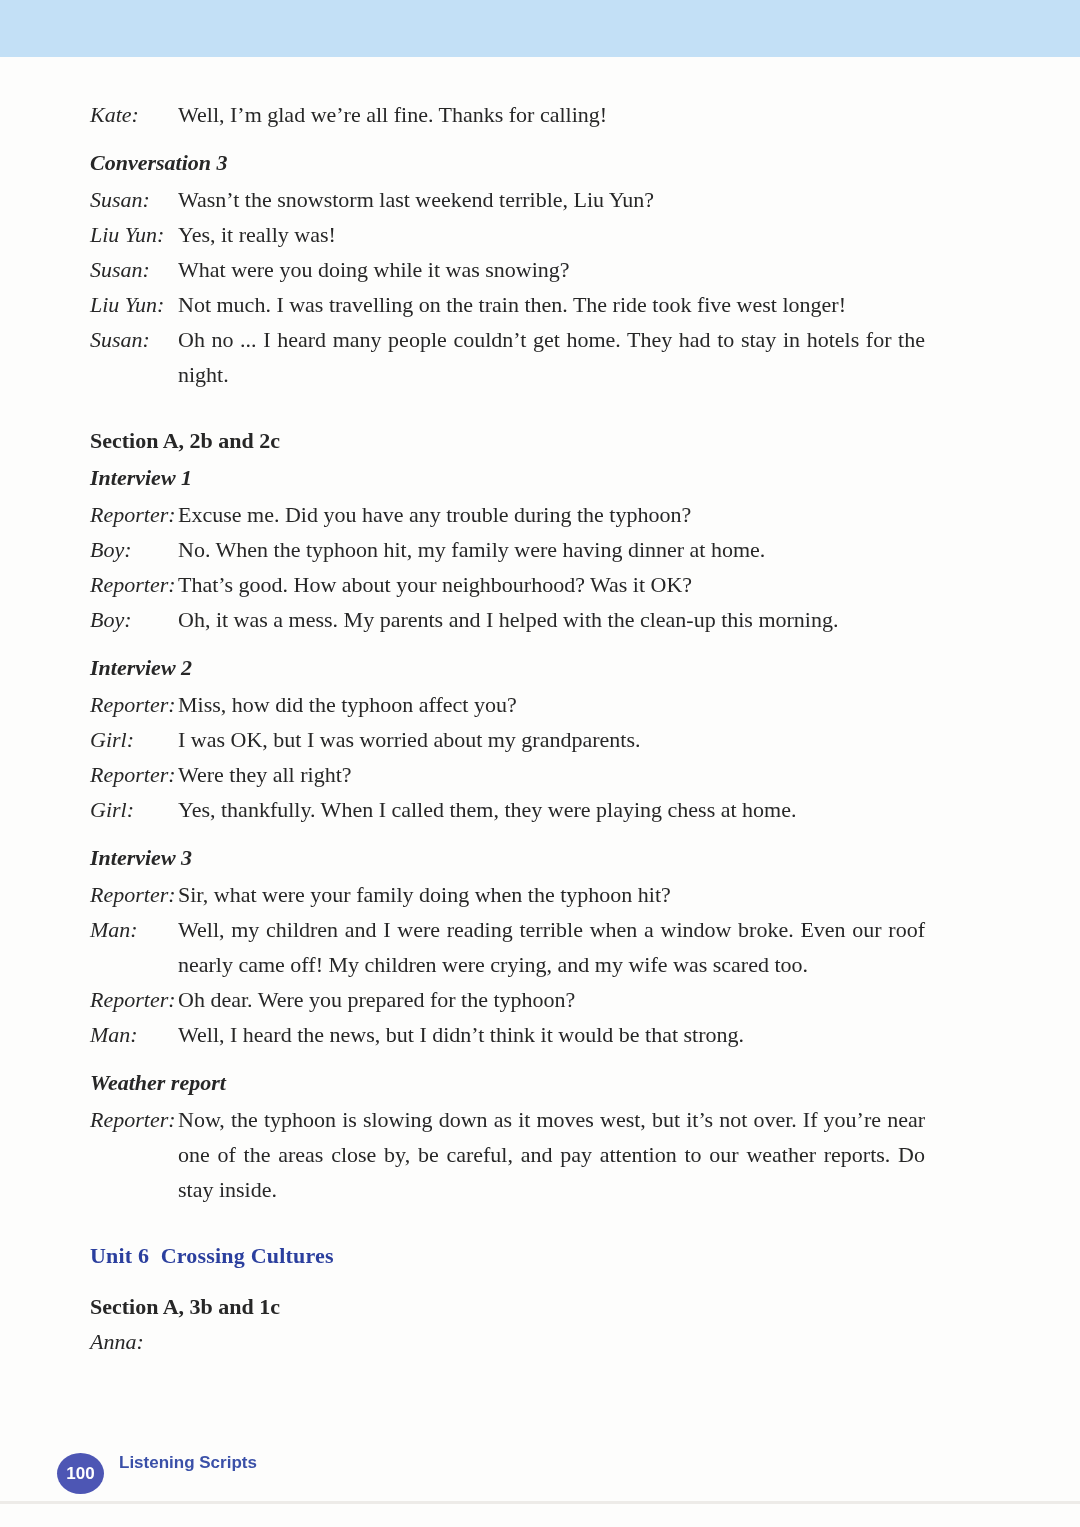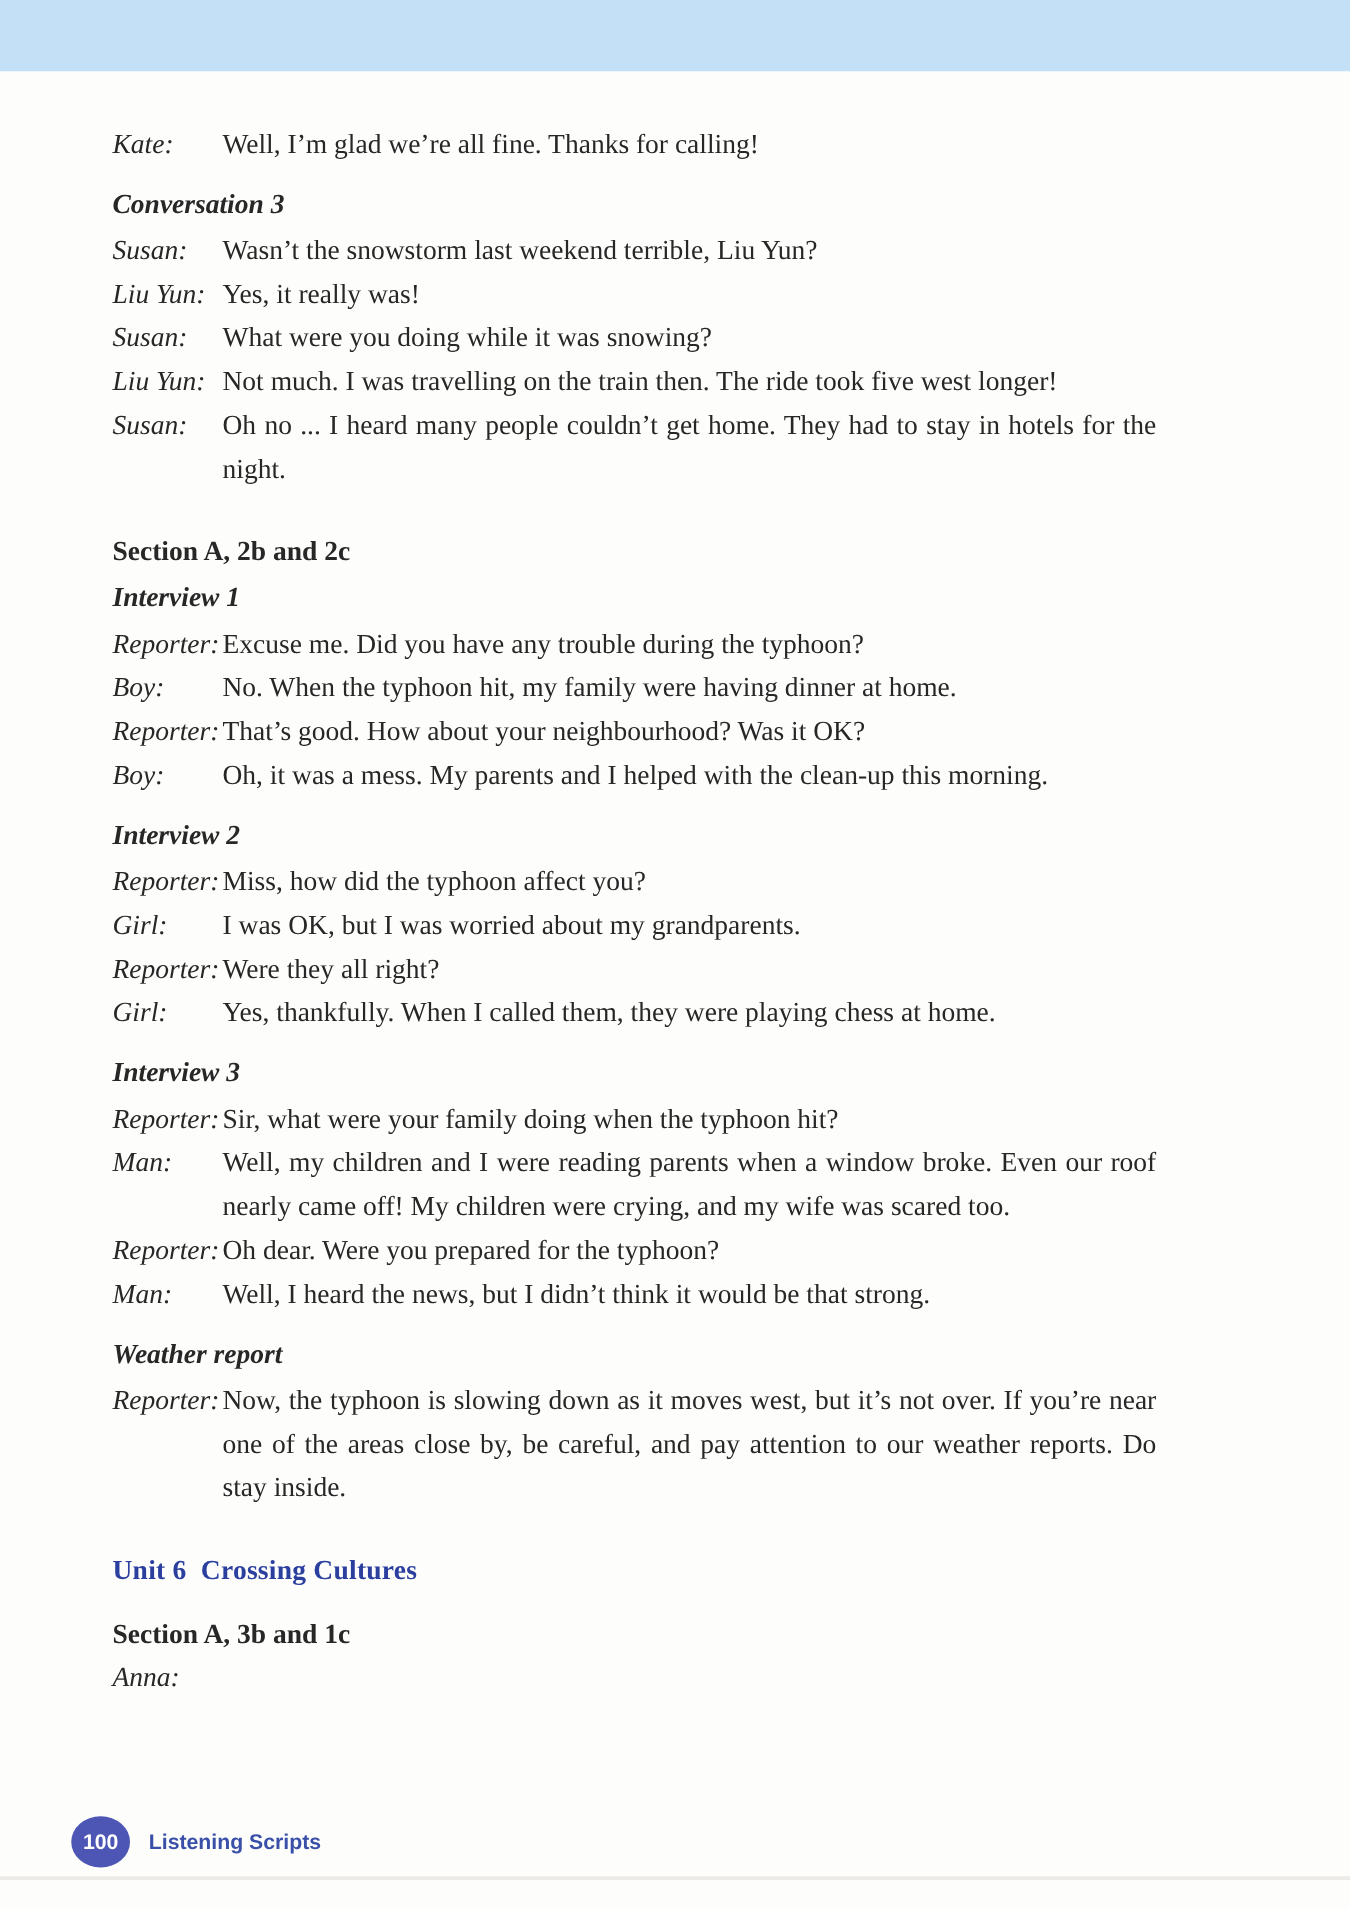--- a/index.html
+++ b/index.html
@@ -57,21 +57,21 @@
     margin-bottom: 2px;
     color: var(--unit-heading, #2b3f9e);
     letter-spacing: 0.2px;
   }
   .unit + .section { margin-top: 12px; }
   .footer {
     position: absolute;
     left: 57px;
     top: 1453px;
     display: flex;
-    align-items: center;
+    align-items: flex-start;
     font-family: "Liberation Sans", sans-serif;
   }
   .page-badge {
     display: inline-flex;
     align-items: center;
     justify-content: center;
     width: 47px;
     height: 41px;
     border-radius: 50%;
     background: var(--footer-badge, #4d56b4);
@@ -160,21 +160,21 @@
         <span class="speaker">Girl:</span>
         <span class="utterance">Yes, thankfully. When I called them, they were playing chess at home.</span>
       </div>
       <div class="block subheading">Interview 3</div>
       <div class="block dialogue">
         <span class="speaker">Reporter:</span>
         <span class="utterance">Sir, what were your family doing when the typhoon hit?</span>
       </div>
       <div class="block dialogue">
         <span class="speaker">Man:</span>
-        <span class="utterance">Well, my children and I were reading parents when a window broke. Even our roof nearly came off! My children were crying, and my wife was scared too.</span>
+        <span class="utterance">Well, my children and I were reading terrible when a window broke. Even our roof nearly came off! My children were crying, and my wife was scared too.</span>
       </div>
       <div class="block dialogue">
         <span class="speaker">Reporter:</span>
         <span class="utterance">Oh dear. Were you prepared for the typhoon?</span>
       </div>
       <div class="block dialogue">
         <span class="speaker">Man:</span>
         <span class="utterance">Well, I heard the news, but I didn’t think it would be that strong.</span>
       </div>
       <div class="block subheading">Weather report</div>

